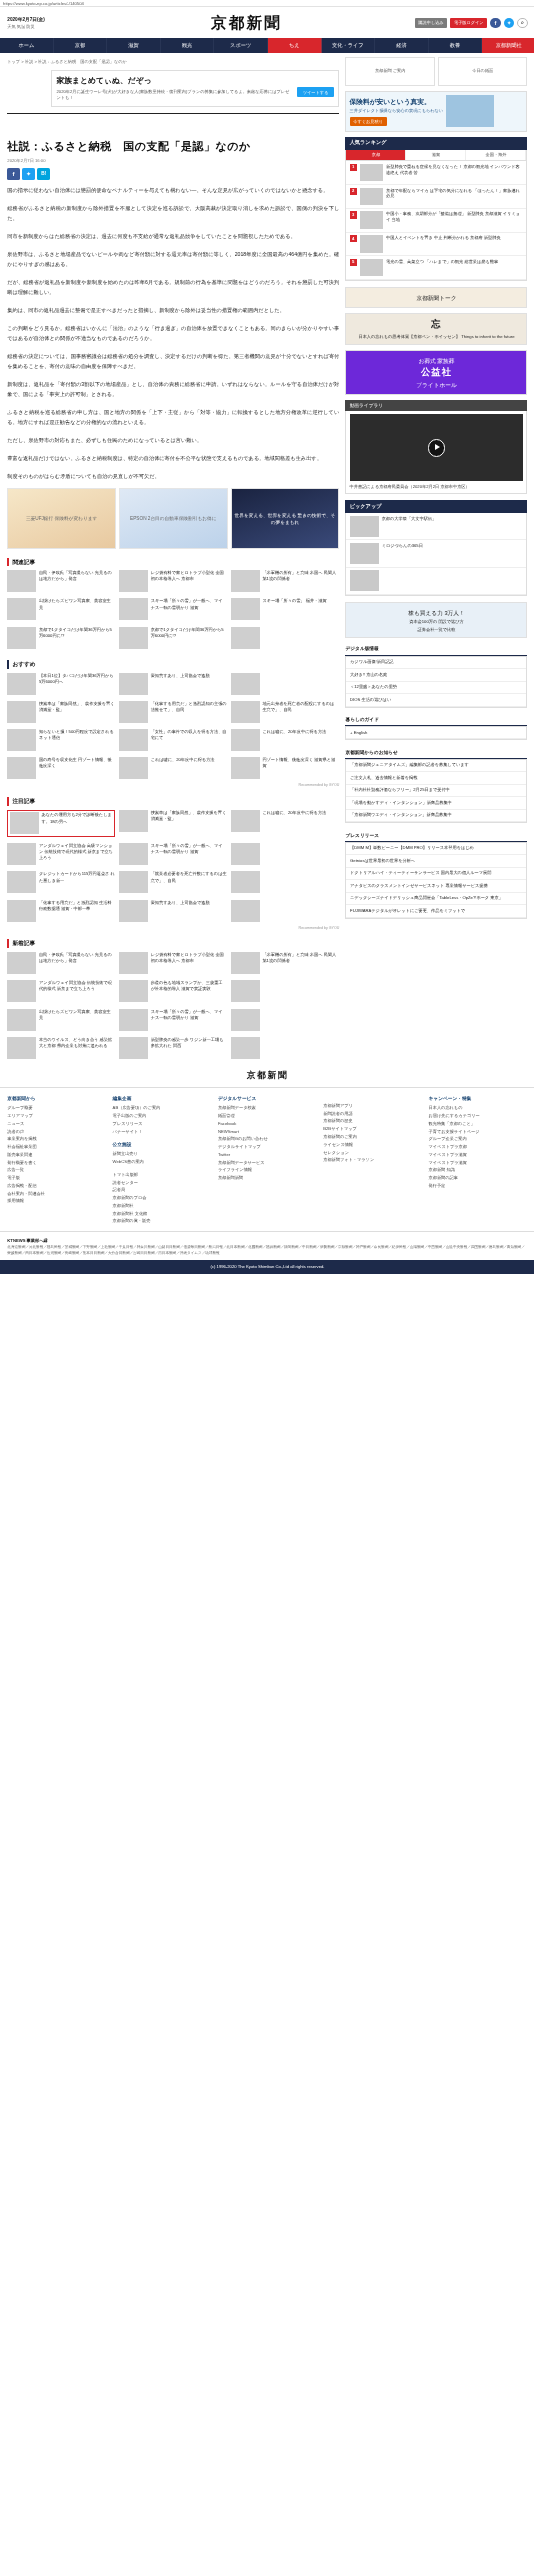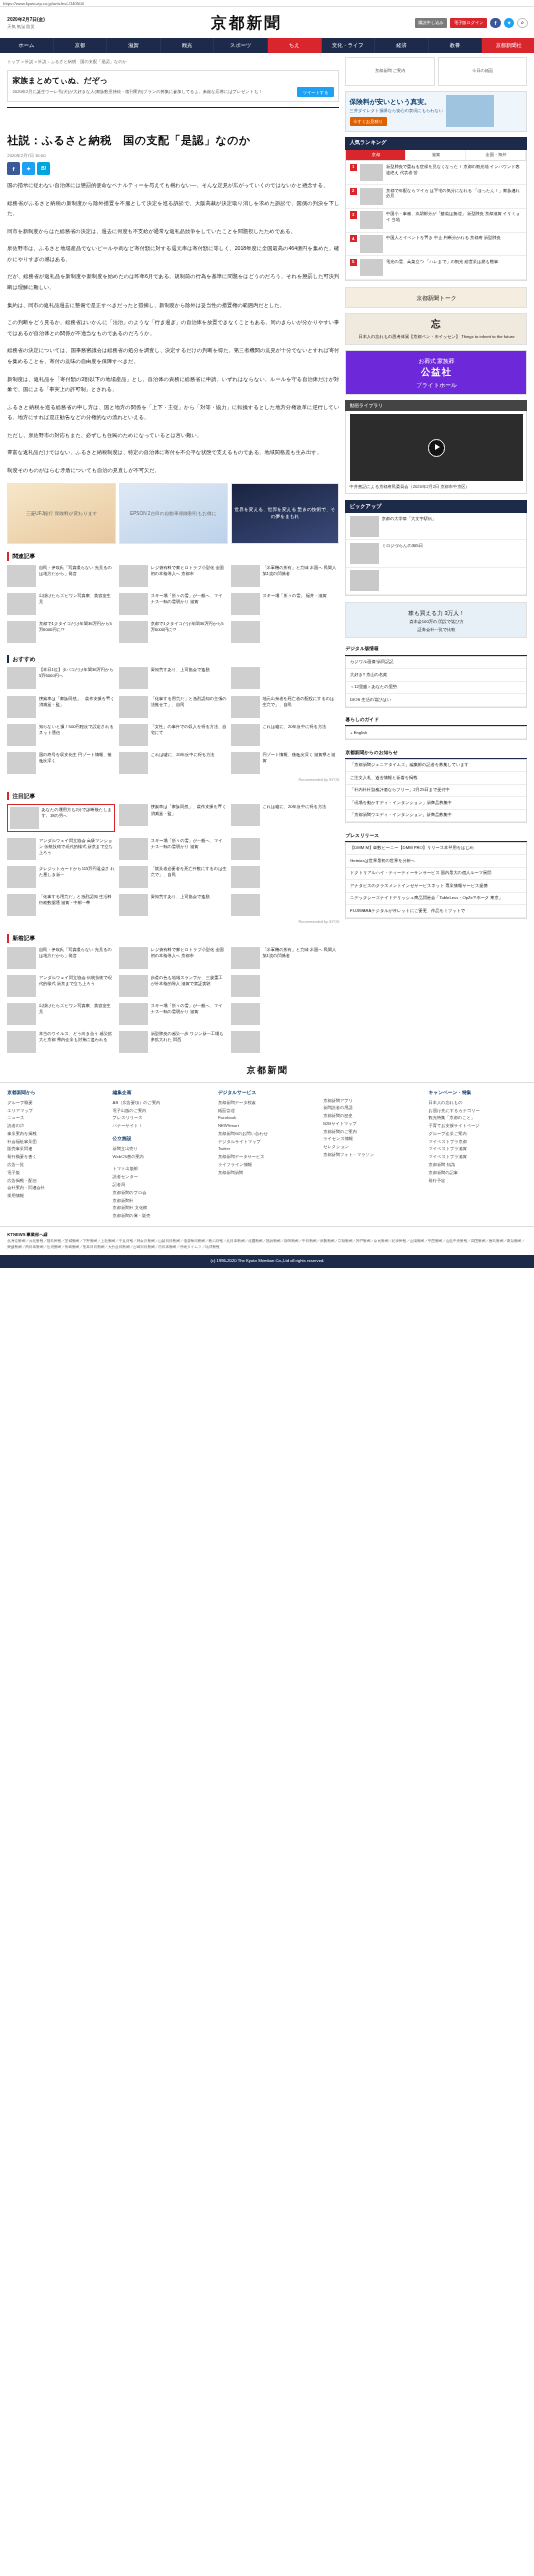--- a/index.html
+++ b/index.html
@@ -56,21 +56,21 @@
   
   .content { display:flex; gap:6.2px; padding:4.2px 7.3px 0 7.3px; }
   .col-main { width:332px; }
   .col-side { width:182px; }
 
   
   .breadcrumb { font-size:4.2px; color:#666; margin:2.1px 0 4.2px 0; }
 
   
   .promo-box {
-    border:0.5px solid #ddd; padding:4.2px; display:flex; gap:5px; margin-bottom:5.2px; background:#fff;
+    border:0.5px solid #ddd; padding:4.2px; display:flex; gap:5px; margin-bottom:5.2px; background:#fff;margin-left:44px;
   }
   .promo-text { flex:1; }
   .promo-title { font-size:7.8px; font-weight:bold; color:#111; margin-bottom:2.1px; }
   .promo-desc { font-size:4.2px; color:#555; line-height:1.6; }
   .promo-btn {
     width:37px; background:#1da1f2; color:#fff; font-size:4.2px; text-align:center;
     padding:2.1px 0; border-radius:1px; height:9.3px; align-self:flex-start; margin-top:12.5px;
   }
 
   

